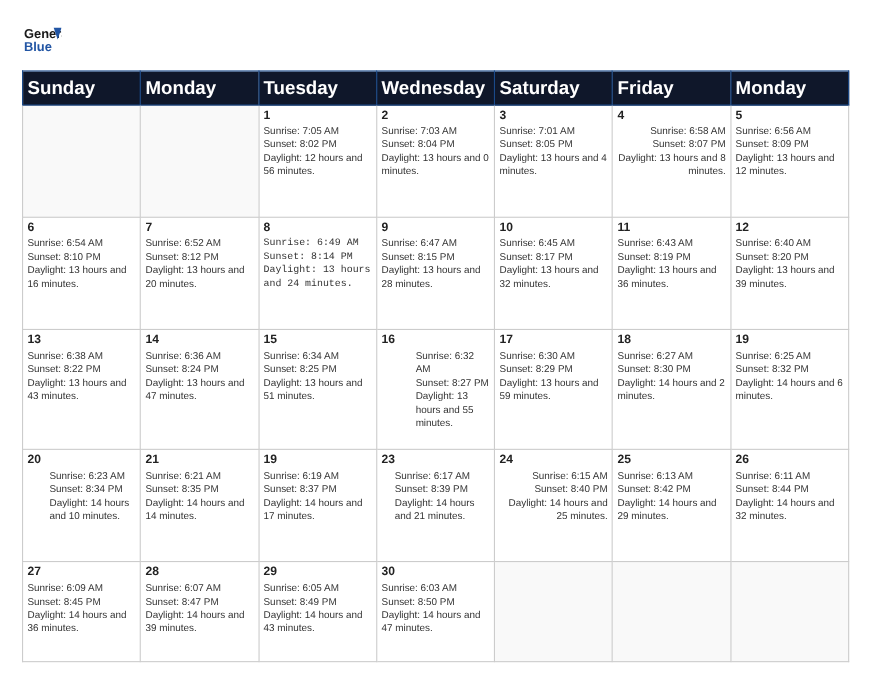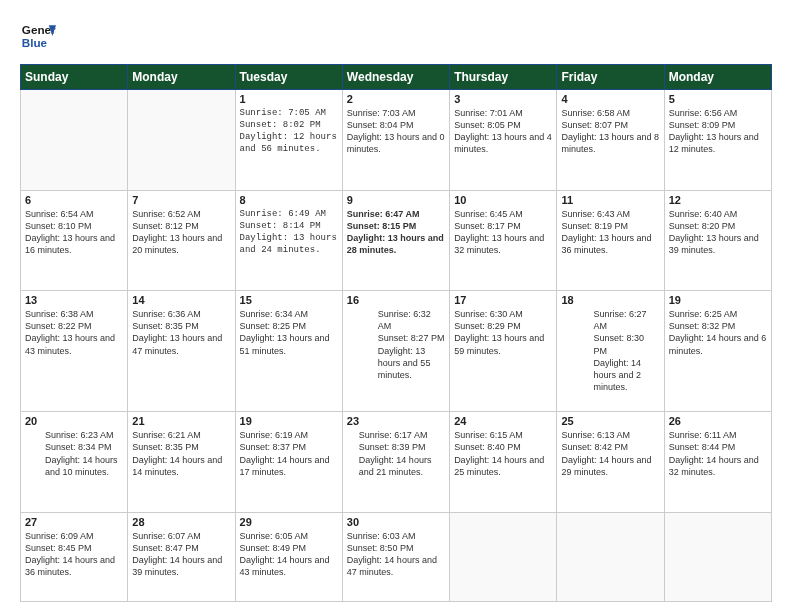--- a/index.html
+++ b/index.html
@@ -47,23 +47,23 @@
       margin-top: 2px;
     }
     .calendar {
       flex: 1;
       border: 1px solid #ccc;
       border-collapse: collapse;
       width: 100%;
       table-layout: fixed;
     }
     .calendar th {
-      background: #14532d;
+      background: #0f172a;
       color: #fff;
-      font-size: 12px;
+      font-size: 17px;
       font-weight: bold;
       padding: 5px 4px;
       text-align: left;
       border: 1px solid #1a4a8a;
     }
     .calendar td {
       border: 1px solid #ccc;
       vertical-align: top;
       padding: 3px 4px;
       font-size: 9.5px;
@@ -107,50 +107,50 @@
     </div>
   </div>
 
   <table class="calendar">
     <thead>
       <tr>
       <th>Sunday</th>
           <th>Monday</th>
           <th>Tuesday</th>
           <th>Wednesday</th>
-          <th>Thursday</th>
+          <th>Saturday</th>
           <th>Friday</th>
           <th>Monday</th>
         </tr>
     </thead>
     <tbody id="calendar-body">
     <tr>
           <td class="empty"></td>
           <td class="empty"></td>
           <td>
             <span class="day-num">1</span>
-            <div class="day-info" style="white-space: pre-line; font-family: Liberation Mono, monospace;">Sunrise: 7:05 AM
+            <div class="day-info" style="white-space: pre-line;">Sunrise: 7:05 AM
 Sunset: 8:02 PM
 Daylight: 12 hours and 56 minutes.</div>
           </td>
           <td>
             <span class="day-num">2</span>
             <div class="day-info" style="white-space: pre-line;">Sunrise: 7:03 AM
 Sunset: 8:04 PM
 Daylight: 13 hours and 0 minutes.</div>
           </td>
           <td>
             <span class="day-num">3</span>
             <div class="day-info" style="white-space: pre-line;">Sunrise: 7:01 AM
 Sunset: 8:05 PM
 Daylight: 13 hours and 4 minutes.</div>
           </td>
           <td>
             <span class="day-num">4</span>
-            <div class="day-info" style="white-space: pre-line;">Sunrise: 6:58 AM
+            <div class="day-info" style="white-space: pre-line; text-align: right;">Sunrise: 6:58 AM
 Sunset: 8:07 PM
 Daylight: 13 hours and 8 minutes.</div>
           </td>
           <td>
             <span class="day-num">5</span>
             <div class="day-info" style="white-space: pre-line;">Sunrise: 6:56 AM
 Sunset: 8:09 PM
 Daylight: 13 hours and 12 minutes.</div>
           </td>
         </tr>
@@ -168,21 +168,21 @@
 Daylight: 13 hours and 20 minutes.</div>
           </td>
           <td>
             <span class="day-num">8</span>
             <div class="day-info" style="white-space: pre-line; font-family: Liberation Mono, monospace;">Sunrise: 6:49 AM
 Sunset: 8:14 PM
 Daylight: 13 hours and 24 minutes.</div>
           </td>
           <td>
             <span class="day-num">9</span>
-            <div class="day-info" style="white-space: pre-line; font-weight: bold;">Sunrise: 6:47 AM
+            <div class="day-info" style="white-space: pre-line;">Sunrise: 6:47 AM
 Sunset: 8:15 PM
 Daylight: 13 hours and 28 minutes.</div>
           </td>
           <td>
             <span class="day-num">10</span>
             <div class="day-info" style="white-space: pre-line;">Sunrise: 6:45 AM
 Sunset: 8:17 PM
 Daylight: 13 hours and 32 minutes.</div>
           </td>
           <td>
@@ -201,21 +201,21 @@
         <tr>
           <td>
             <span class="day-num">13</span>
             <div class="day-info" style="white-space: pre-line;">Sunrise: 6:38 AM
 Sunset: 8:22 PM
 Daylight: 13 hours and 43 minutes.</div>
           </td>
           <td>
             <span class="day-num">14</span>
             <div class="day-info" style="white-space: pre-line;">Sunrise: 6:36 AM
-Sunset: 8:35 PM
+Sunset: 8:24 PM
 Daylight: 13 hours and 47 minutes.</div>
           </td>
           <td>
             <span class="day-num">15</span>
             <div class="day-info" style="white-space: pre-line;">Sunrise: 6:34 AM
 Sunset: 8:25 PM
 Daylight: 13 hours and 51 minutes.</div>
           </td>
           <td>
             <span class="day-num">16</span>
@@ -224,21 +224,21 @@
 Daylight: 13 hours and 55 minutes.</div>
           </td>
           <td>
             <span class="day-num">17</span>
             <div class="day-info" style="white-space: pre-line;">Sunrise: 6:30 AM
 Sunset: 8:29 PM
 Daylight: 13 hours and 59 minutes.</div>
           </td>
           <td>
             <span class="day-num">18</span>
-            <div class="day-info" style="white-space: pre-line; margin-left: 32px;">Sunrise: 6:27 AM
+            <div class="day-info" style="white-space: pre-line;">Sunrise: 6:27 AM
 Sunset: 8:30 PM
 Daylight: 14 hours and 2 minutes.</div>
           </td>
           <td>
             <span class="day-num">19</span>
             <div class="day-info" style="white-space: pre-line;">Sunrise: 6:25 AM
 Sunset: 8:32 PM
 Daylight: 14 hours and 6 minutes.</div>
           </td>
         </tr>
@@ -262,21 +262,21 @@
 Daylight: 14 hours and 17 minutes.</div>
           </td>
           <td>
             <span class="day-num">23</span>
             <div class="day-info" style="white-space: pre-line; margin-left: 12px;">Sunrise: 6:17 AM
 Sunset: 8:39 PM
 Daylight: 14 hours and 21 minutes.</div>
           </td>
           <td>
             <span class="day-num">24</span>
-            <div class="day-info" style="white-space: pre-line;">Sunrise: 6:15 AM
+            <div class="day-info" style="white-space: pre-line; text-align: right;">Sunrise: 6:15 AM
 Sunset: 8:40 PM
 Daylight: 14 hours and 25 minutes.</div>
           </td>
           <td>
             <span class="day-num">25</span>
             <div class="day-info" style="white-space: pre-line;">Sunrise: 6:13 AM
 Sunset: 8:42 PM
 Daylight: 14 hours and 29 minutes.</div>
           </td>
           <td>

